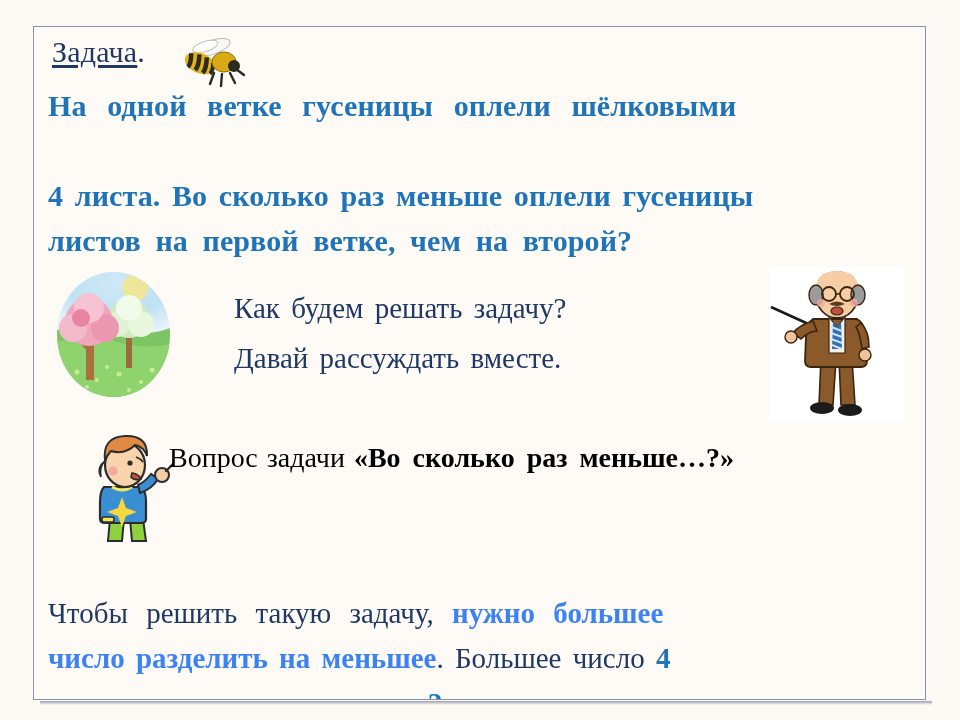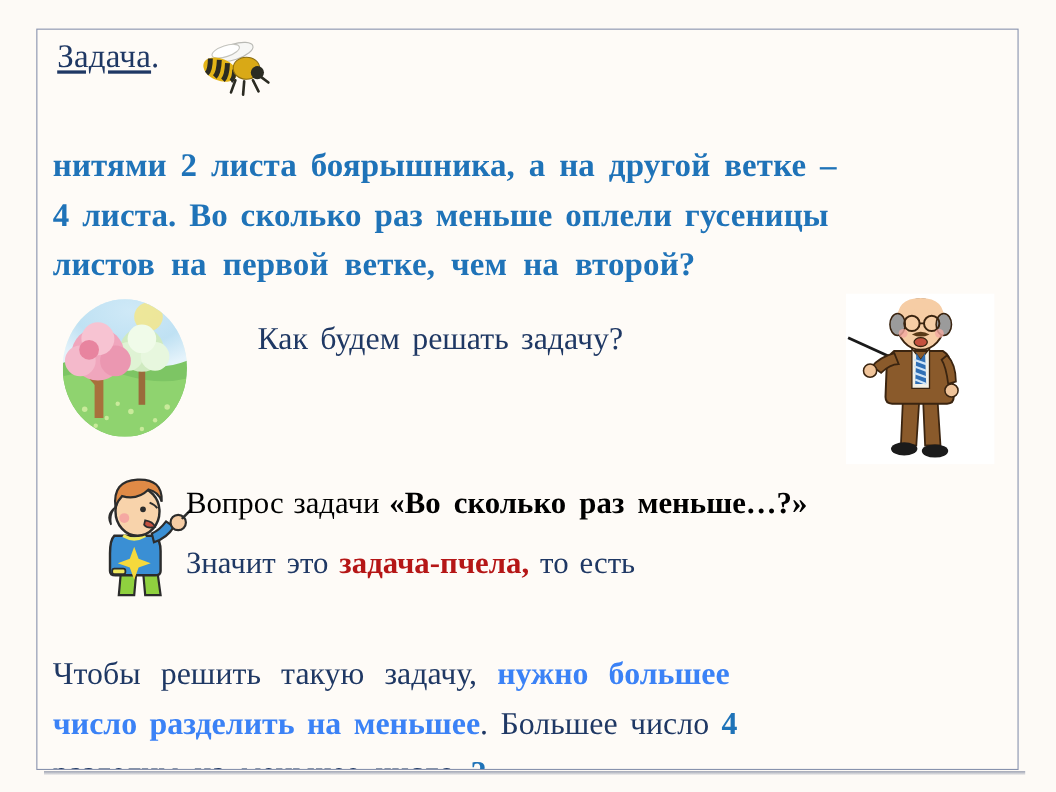--- a/index.html
+++ b/index.html
@@ -177,21 +177,21 @@
 
       <g stroke="#2b2b22" stroke-width="2.4" fill="none" stroke-linecap="round">
         <path d="M40 38 l-4 11"></path>
         <path d="M48 39 l-1 12"></path>
         <path d="M56 38 l5 10"></path>
         <path d="M62 34 l8 6"></path>
       </g>
     </svg>
   </div>
 
-  <div class="row statement" id="st2">нитями 2 листа боярышника, а на другой ветке –</div>
+  <div class="row statement" id="st1">На одной ветке гусеницы оплели шёлковыми</div>
   <div class="row statement" id="st3">4 листа. Во сколько раз меньше оплели  гусеницы</div>
   <div class="row statement" id="st4">листов на первой ветке, чем на второй?</div>
 
   <div id="tree-pic">
     <svg viewBox="0 0 113 125" width="113" height="125" aria-hidden="true">
       <defs>
         <radialGradient id="sky" cx="55%" cy="15%" r="75%">
           <stop offset="0%" stop-color="#cfe9f7"></stop>
           <stop offset="60%" stop-color="#bfe1f3"></stop>
           <stop offset="100%" stop-color="#e5f3fb"></stop>
@@ -227,20 +227,21 @@
           <circle cx="84" cy="110" r="2"></circle>
         <circle cx="50" cy="95" r="2"></circle>
           <circle cx="95" cy="98" r="2.5"></circle>
         <circle cx="30" cy="115" r="2"></circle>
           <circle cx="72" cy="118" r="2"></circle>
       </g>
     </svg>
   </div>
 
   <div class="row dialogue" id="dlg1">Как будем решать задачу?</div>
+  <div class="row dialogue" id="dlg2">Давай рассуждать вместе.</div>
 
   <div id="teacher-pic">
     <svg viewBox="0 0 135 155" width="135" height="155" aria-hidden="true">
 
       <line x1="2" y1="40" x2="46" y2="60" stroke="#1a1a1a" stroke-width="2.6"></line>
 
       <path d="M52 92 l-2 46 h14 l3 -46 Z" fill="#8a5a2b" stroke="#3a2410" stroke-width="1.6"></path>
       <path d="M70 92 l2 46 h14 l-3 -46 Z" fill="#8a5a2b" stroke="#3a2410" stroke-width="1.6"></path>
       <ellipse cx="53" cy="141" rx="12" ry="6" fill="#1b1b1b"></ellipse>
       <ellipse cx="81" cy="143" rx="12" ry="6" fill="#1b1b1b"></ellipse>
@@ -302,21 +303,20 @@
 
       <circle cx="48" cy="32" r="2.6" fill="#2c2c2c"></circle>
       <path d="M54 26 q5 2 7 5" stroke="#2c2c2c" stroke-width="1.8" fill="none"></path>
       <circle cx="31" cy="40" r="4.5" fill="#f4a0a0" opacity=".85"></circle>
       <path d="M50 42 q7 1 9 6 q-7 2 -10 -2 Z" fill="#c4503f" stroke="#2c2c2c" stroke-width="1.6"></path>
     </svg>
   </div>
 
   <div class="row" id="q-line"><span>Вопрос задачи </span><span class="bold">«Во сколько раз меньше…?»</span></div>
 
-  <div class="row" id="means-line"><span>Значит это </span><span class="red">задача-пчела,</span><span> то есть</span></div>
 
 
   <div class="row concl" id="cc1"><span>Чтобы решить такую задачу, </span><span class="blue">нужно большее</span></div>
 
   <div class="row concl" id="cc2"><span class="blue">число разделить на меньшее</span><span>. Большее число </span><span class="bluenum">4</span></div>
 
   <div class="row concl" id="cc3"><span>разделим на меньшее число </span><span class="bluenum">2</span><span>.</span></div>
 
 </div>
 

